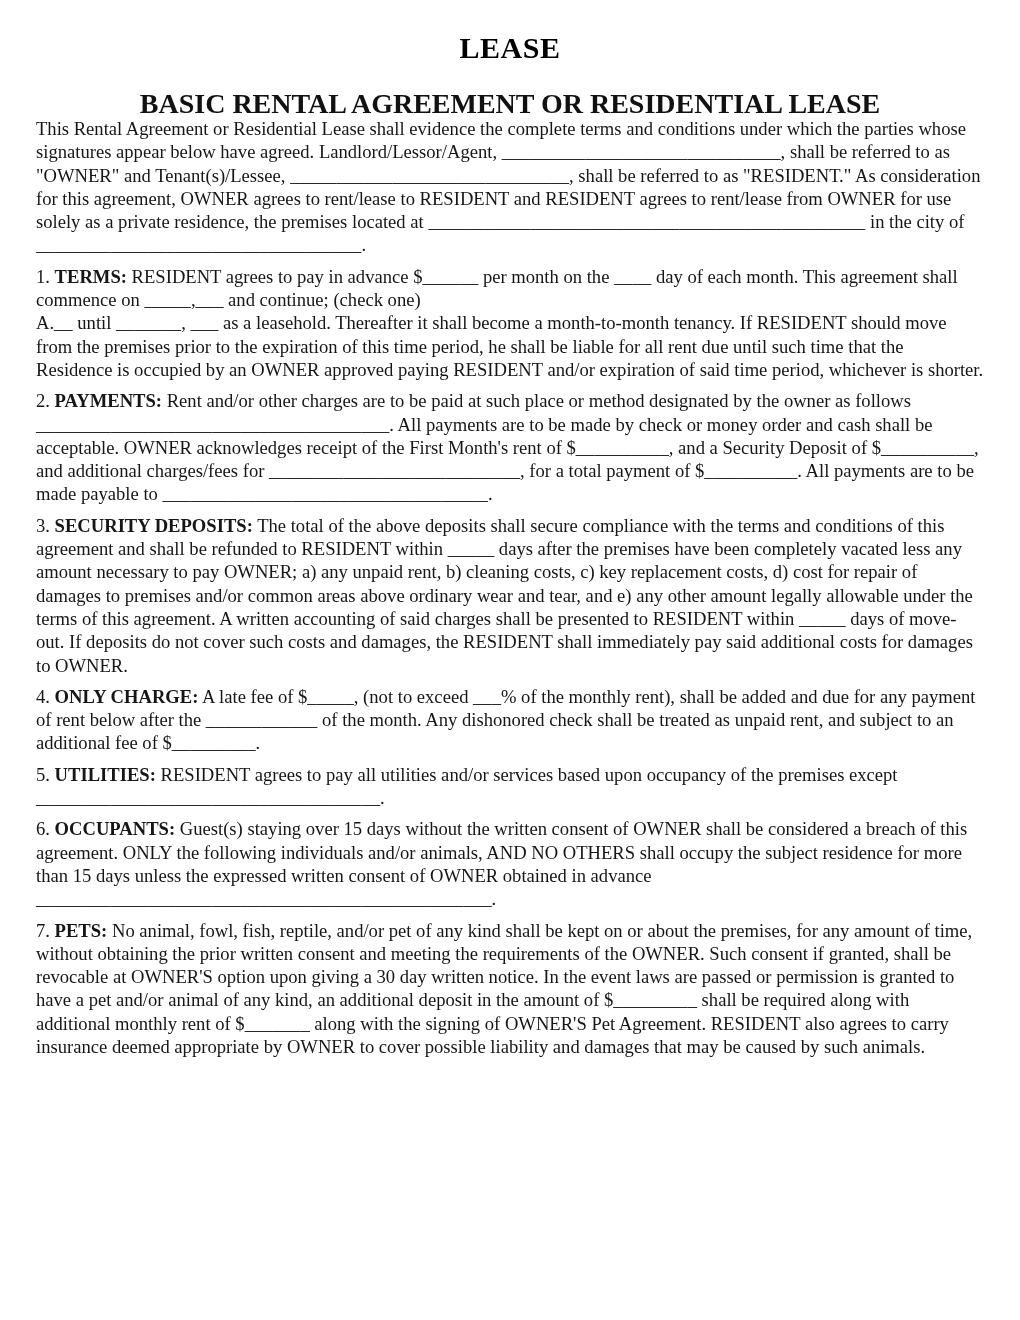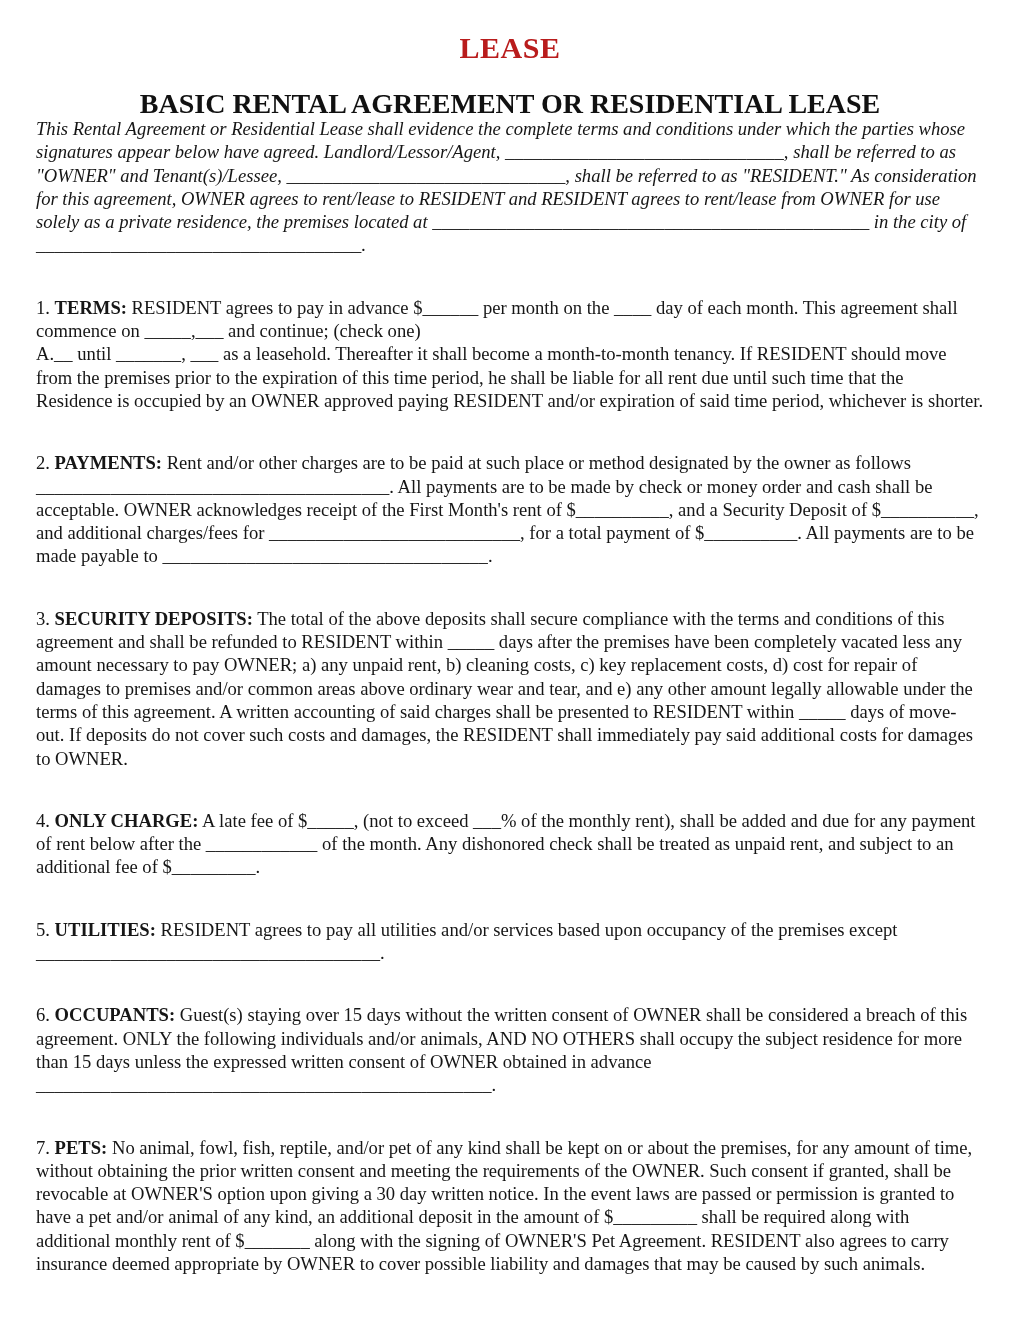--- a/index.html
+++ b/index.html
@@ -20,36 +20,35 @@
     overflow: hidden;
   }
   .doc-title {
     margin: 0;
     padding-top: 30px;
     font-size: 30px;
     line-height: 36px;
     font-weight: bold;
     text-align: center;
     letter-spacing: 0.5px;
-    color: #b91c1c;
+    color: #000000;
   }
   .doc-subtitle {
     margin: 24px 0 0 0;
     font-size: 28px;
     line-height: 27px;
     font-weight: bold;
     text-align: center;
     color: #111111;
   }
   .intro {
     margin-top: 26px;
-    font-style: italic;
   }
   .sect {
-    margin-top: 39px;
+    margin-top: 8px;
   }
   .para {
     margin: 0;
   }
   .sect-heading {
     font-weight: bold;
   }
 </style>
 </head>
 <body>

